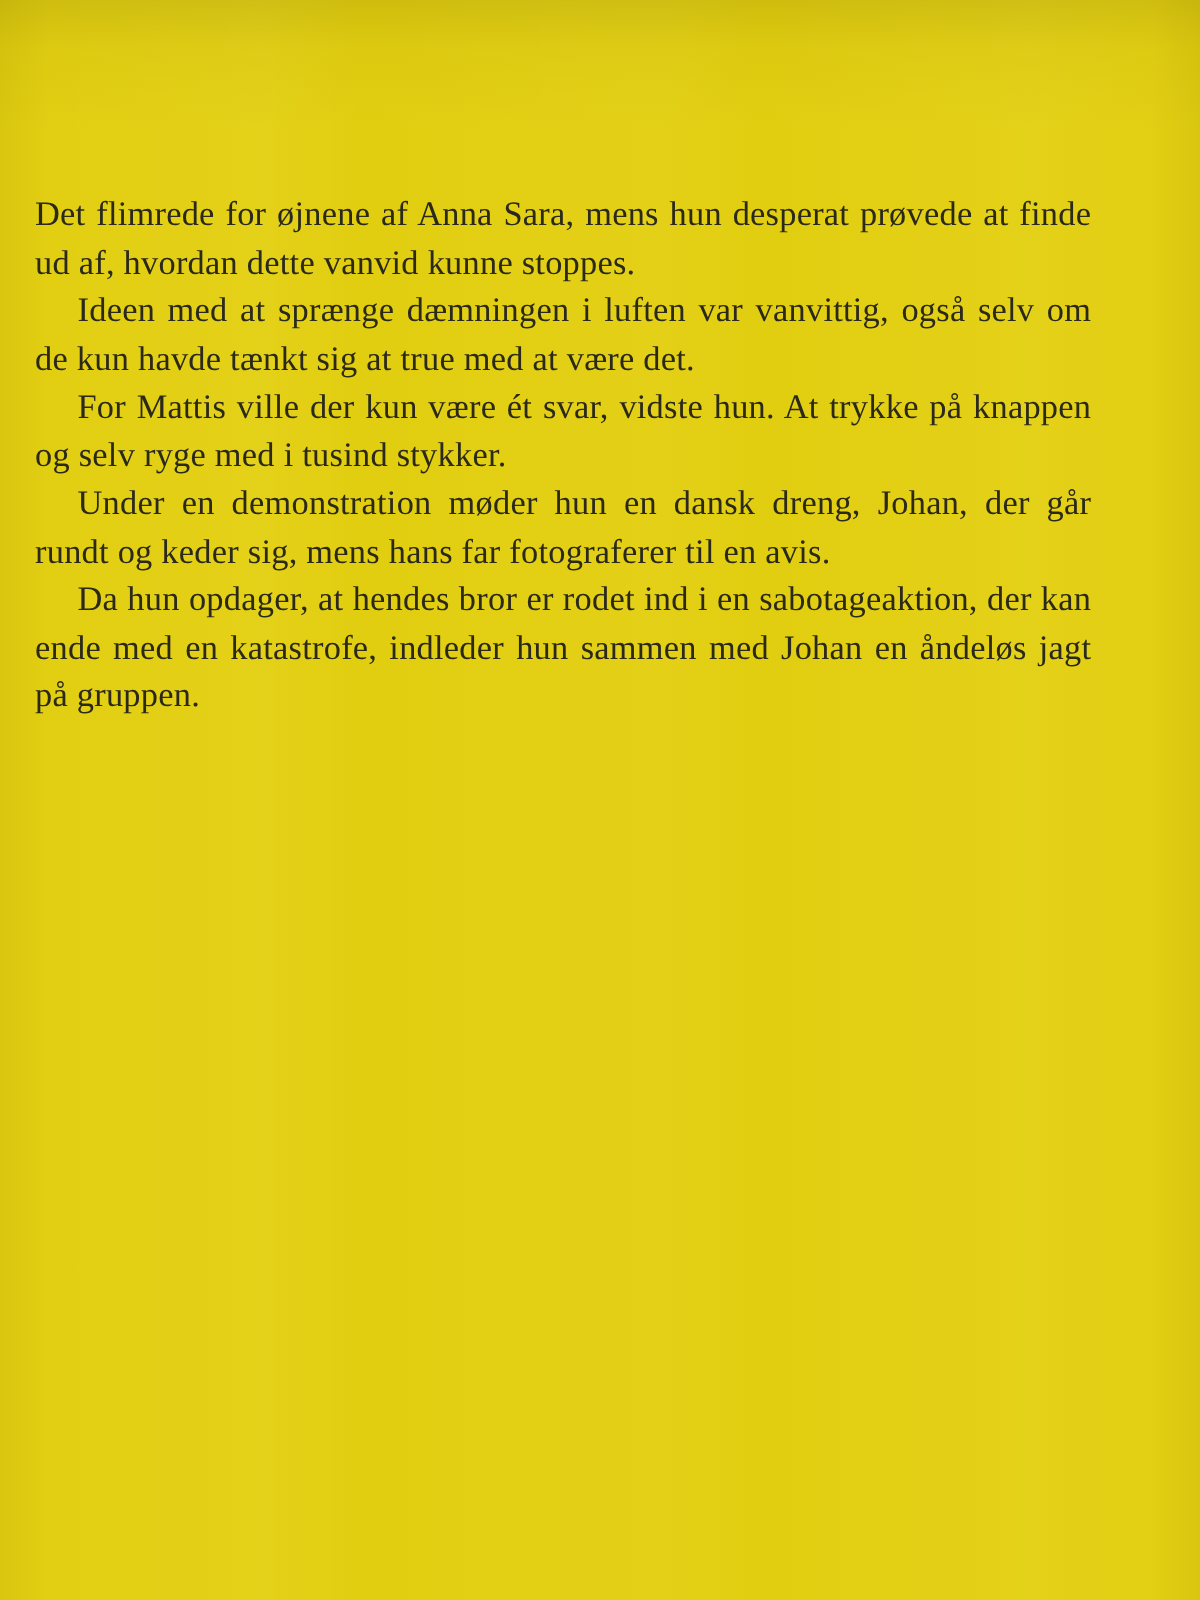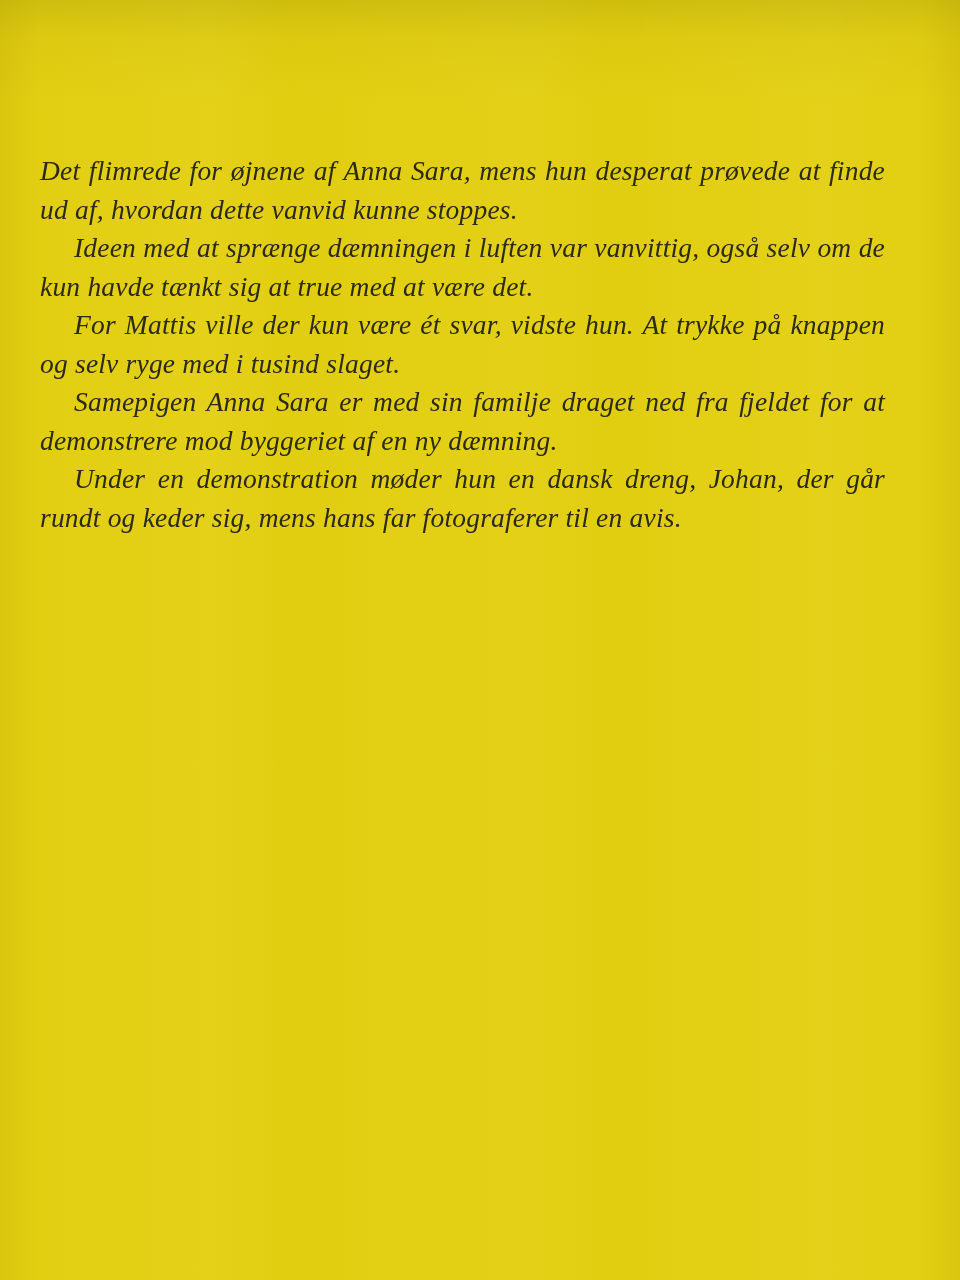--- a/index.html
+++ b/index.html
@@ -25,42 +25,41 @@
         rgba(255,255,160,0.00) 0%,
         rgba(255,255,160,0.06) 22%,
         rgba(255,255,160,0.00) 30%,
         rgba(255,255,160,0.05) 55%,
         rgba(255,255,160,0.00) 63%,
         rgba(255,255,160,0.06) 86%,
         rgba(255,255,160,0.00) 100%);
   }
   .text-block {
     position: absolute;
-    left: 40px;
+    left: 28px;
     top: 152px;
     width: 845px;
     color: var(--ink, #2b2a1a);
     font-size: 27.5px;
     line-height: 38.5px;
     text-align: justify;
     letter-spacing: 0.2px;
-    font-style: italic;
   }
   .text-block p {
     margin: 0;
     text-indent: 34px;
   }
   .text-block p.first {
     text-indent: 0;
   }
 </style>
 </head>
 <body>
 
 <div class="cover">
   <div class="text-block">
     <p class="first">Det flimrede for øjnene af Anna Sara, mens hun desperat prøvede at finde ud af, hvordan dette vanvid kunne stoppes.</p>
     <p>Ideen med at sprænge dæmningen i luften var vanvittig, også selv om de kun havde tænkt sig at true med at være det.</p>
-    <p>For Mattis ville der kun være ét svar, vidste hun. At trykke på knappen og selv ryge med i tusind slaget.</p>
-    <p>Samepigen Anna Sara er med sin familje draget ned fra fjeldet for at demonstrere mod byggeriet af en ny dæmning.</p>
+    <p>For Mattis ville der kun være ét svar, vidste hun. At trykke på knappen og selv ryge med i tusind stykker.</p>
     <p>Under en demonstration møder hun en dansk dreng, Johan, der går rundt og keder sig, mens hans far fotograferer til en avis.</p>
+    <p>Da hun opdager, at hendes bror er rodet ind i en sabotageaktion, der kan ende med en katastrofe, indleder hun sammen med Johan en åndeløs jagt på gruppen.</p>
   </div>
 </div>
 
 </body></html>

